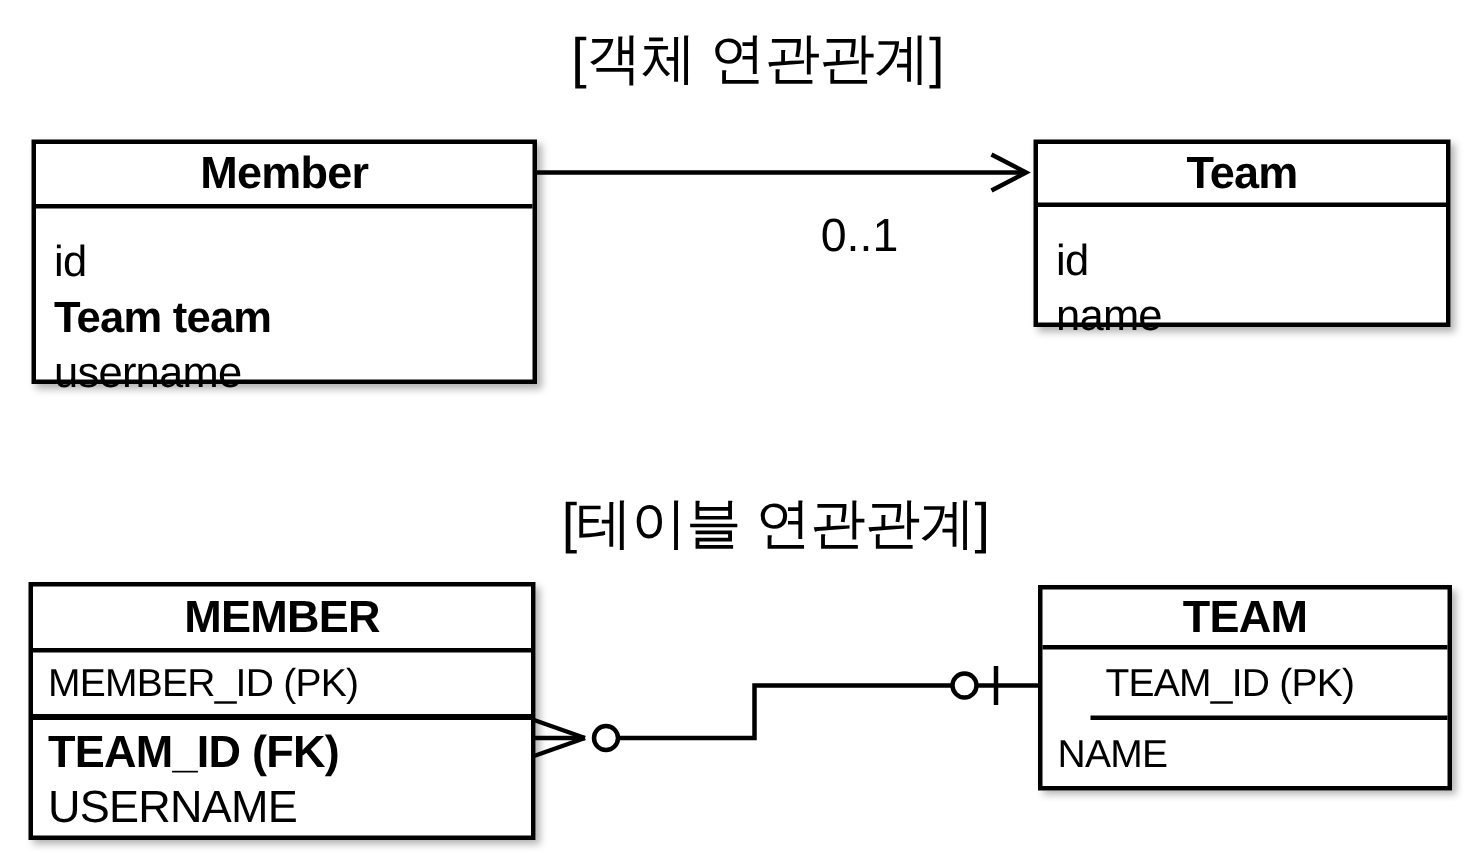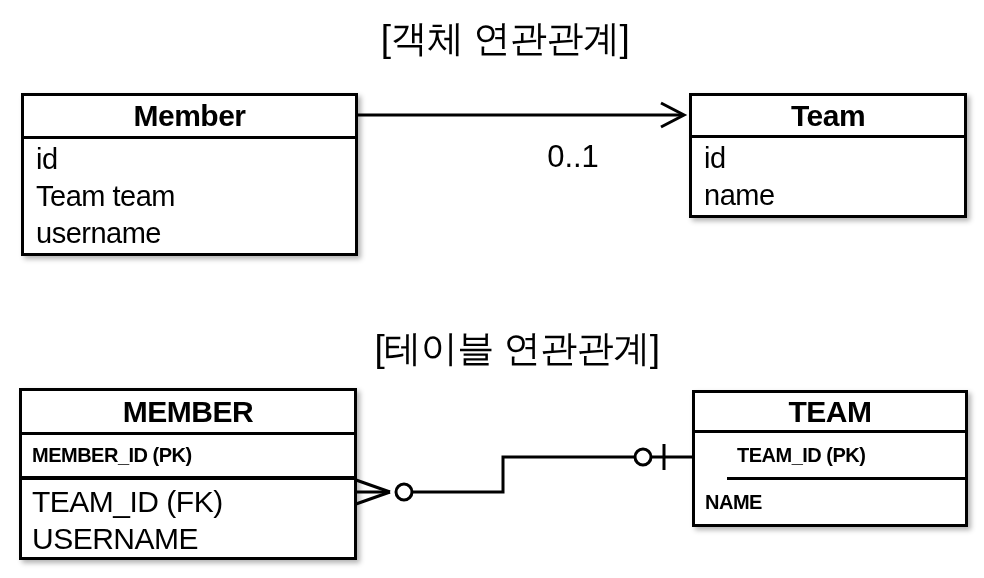--- a/index.html
+++ b/index.html
@@ -29,23 +29,23 @@
     box-shadow:3px 3px 5px rgba(0,0,0,0.30);
   }
   .hdr {
     border-bottom:3px solid var(--ink,#000);
     font-weight:bold;
     font-size:30px;
     text-align:right;
     display:flex; align-items:center; justify-content:center;
     letter-spacing:-0.5px;
   }
-  .fields { font-size:29px; line-height:37px; padding:2px 4px 0 12px; letter-spacing:-0.5px; }
-  .row    { font-size:20px; padding-left:10px; display:flex; align-items:center; letter-spacing:-0.5px;font-weight:bold; }
-  .bold   { font-weight:normal; }
+  .fields { font-size:29px; line-height:37px; padding:2px 4px 0 12px; letter-spacing:-0.5px;margin-top:16px; }
+  .row    { font-size:26px; padding-left:10px; display:flex; align-items:center; letter-spacing:-0.5px; }
+  .bold   { font-weight:bold; }
 
   
   #member-class { left:21px;  top:93px; width:337px; height:163px; }
   #member-class .hdr { height:43px; }
   #team-class   { left:689px; top:93px; width:278px; height:125px; }
   #team-class .hdr { height:42px; }
 
   
   #member-table { left:19px;  top:388px; width:338px; height:172px; }
   #member-table .hdr { height:44px; }

